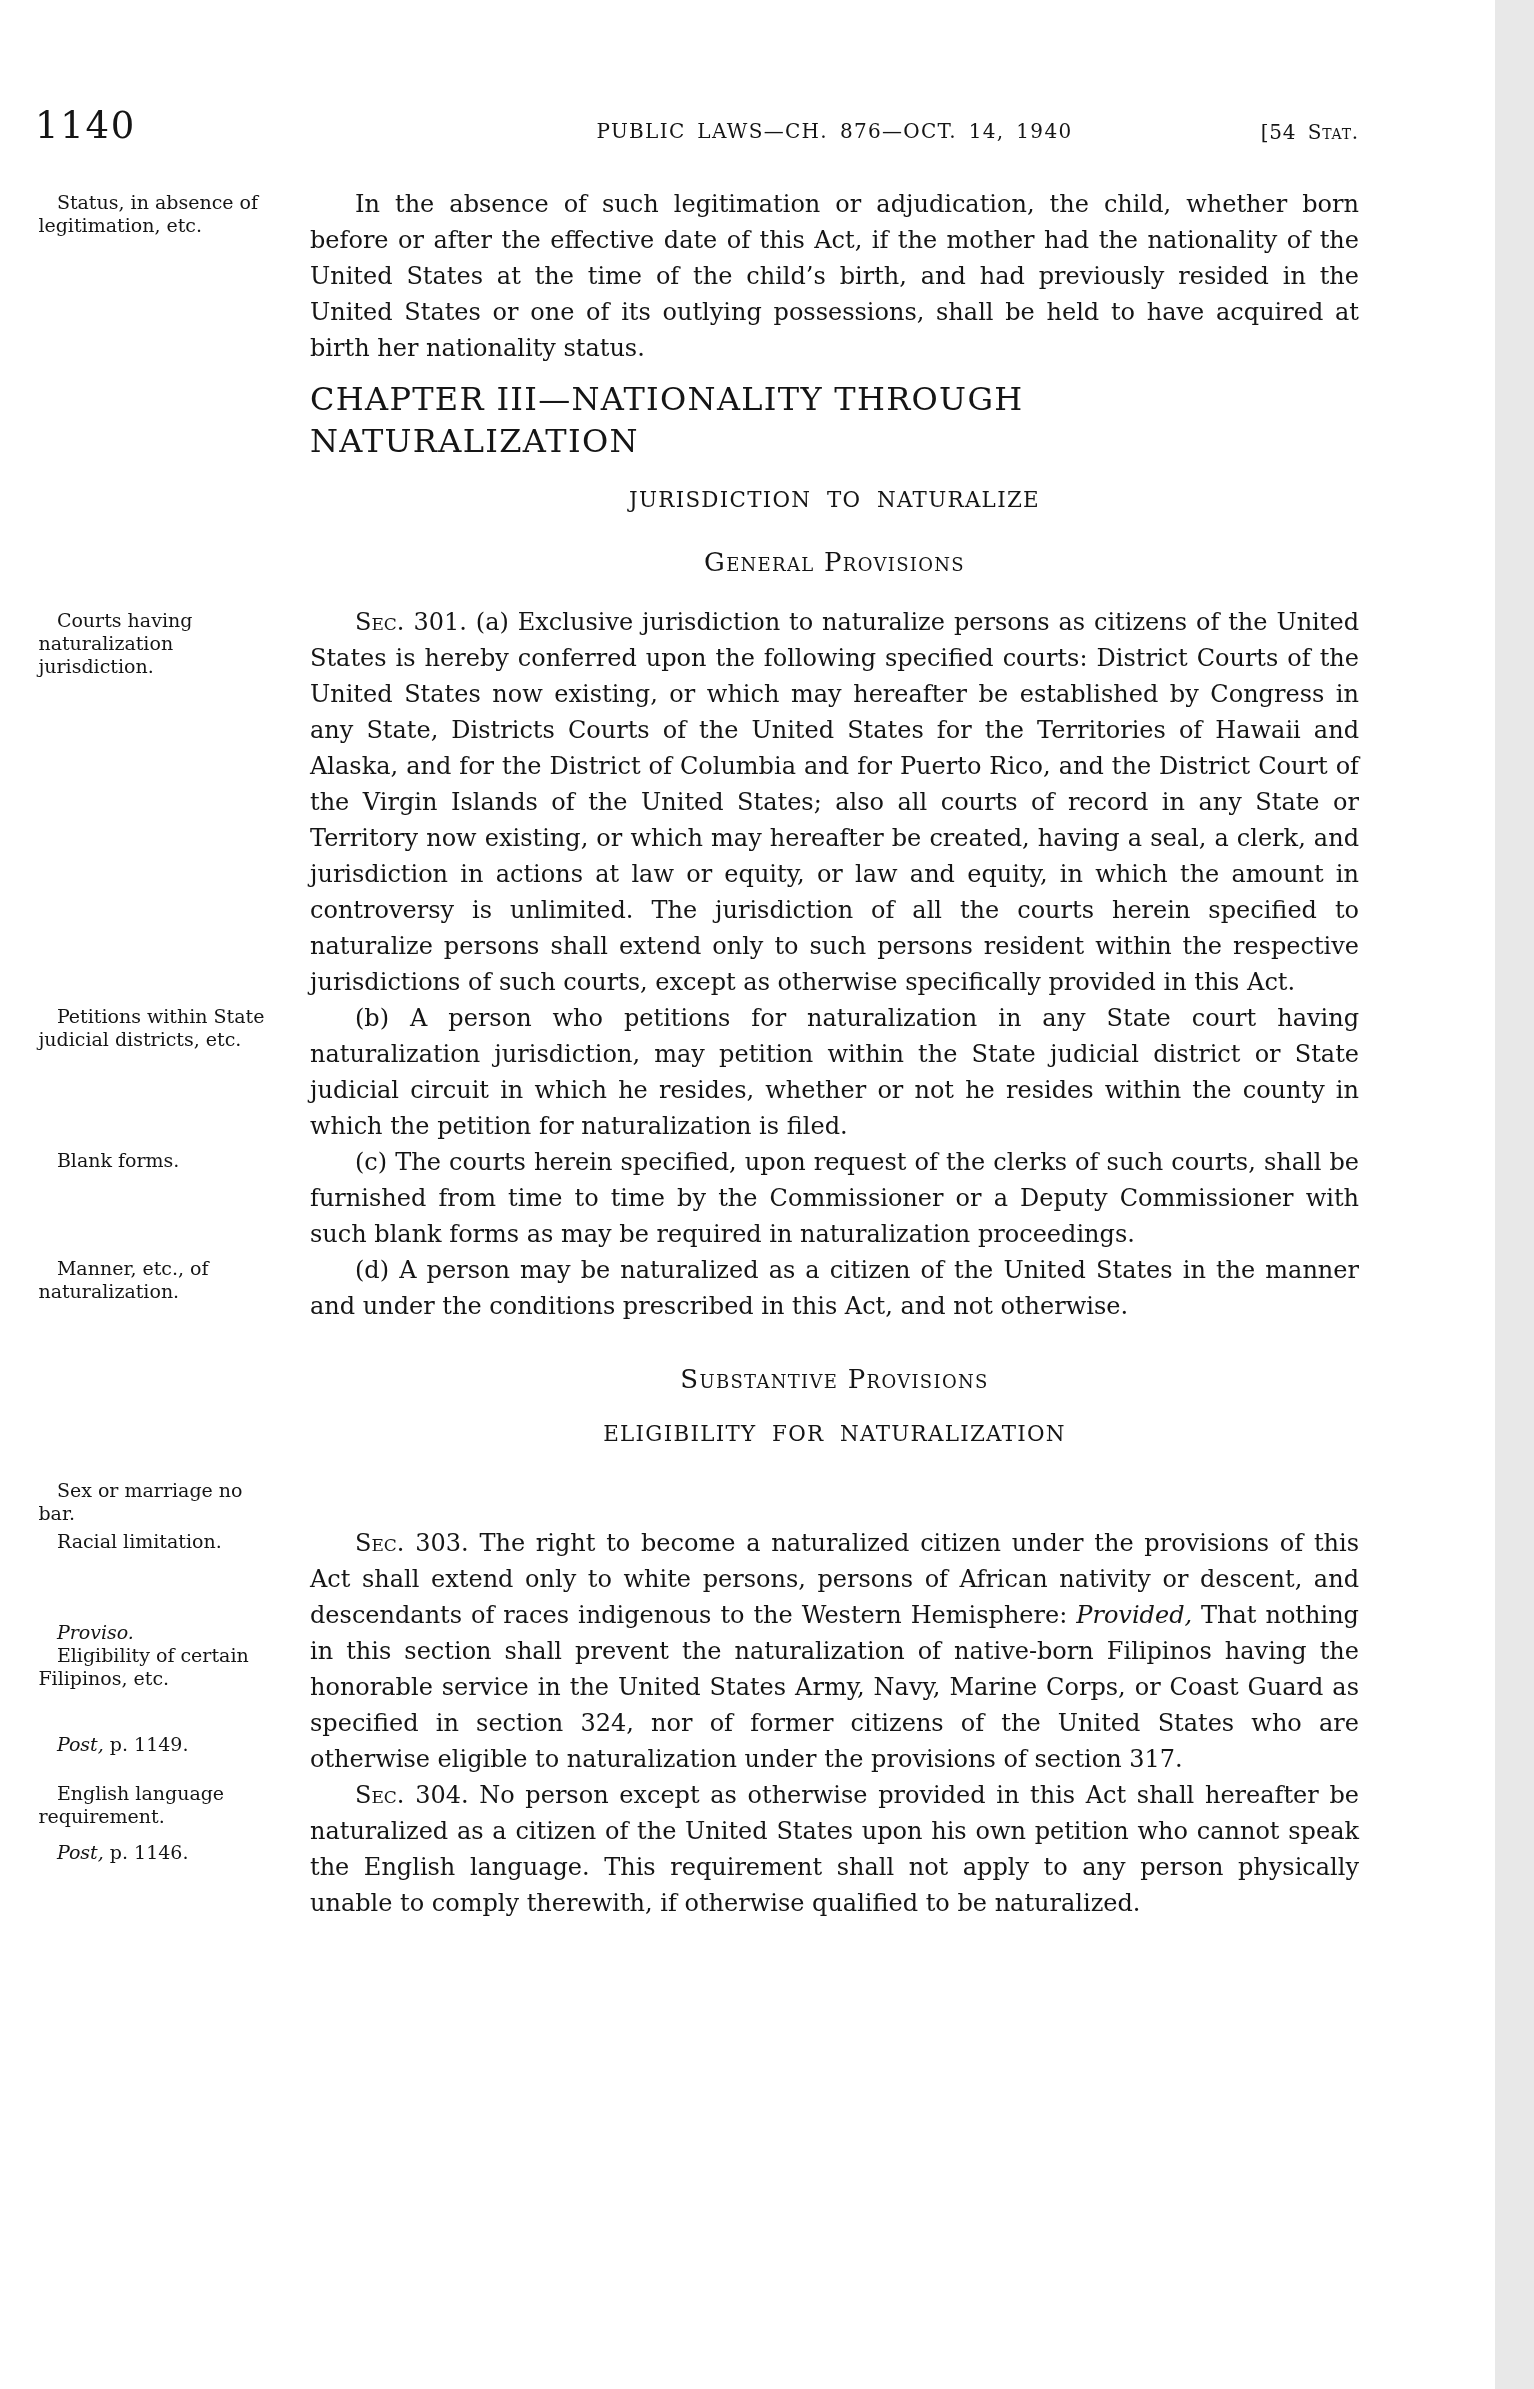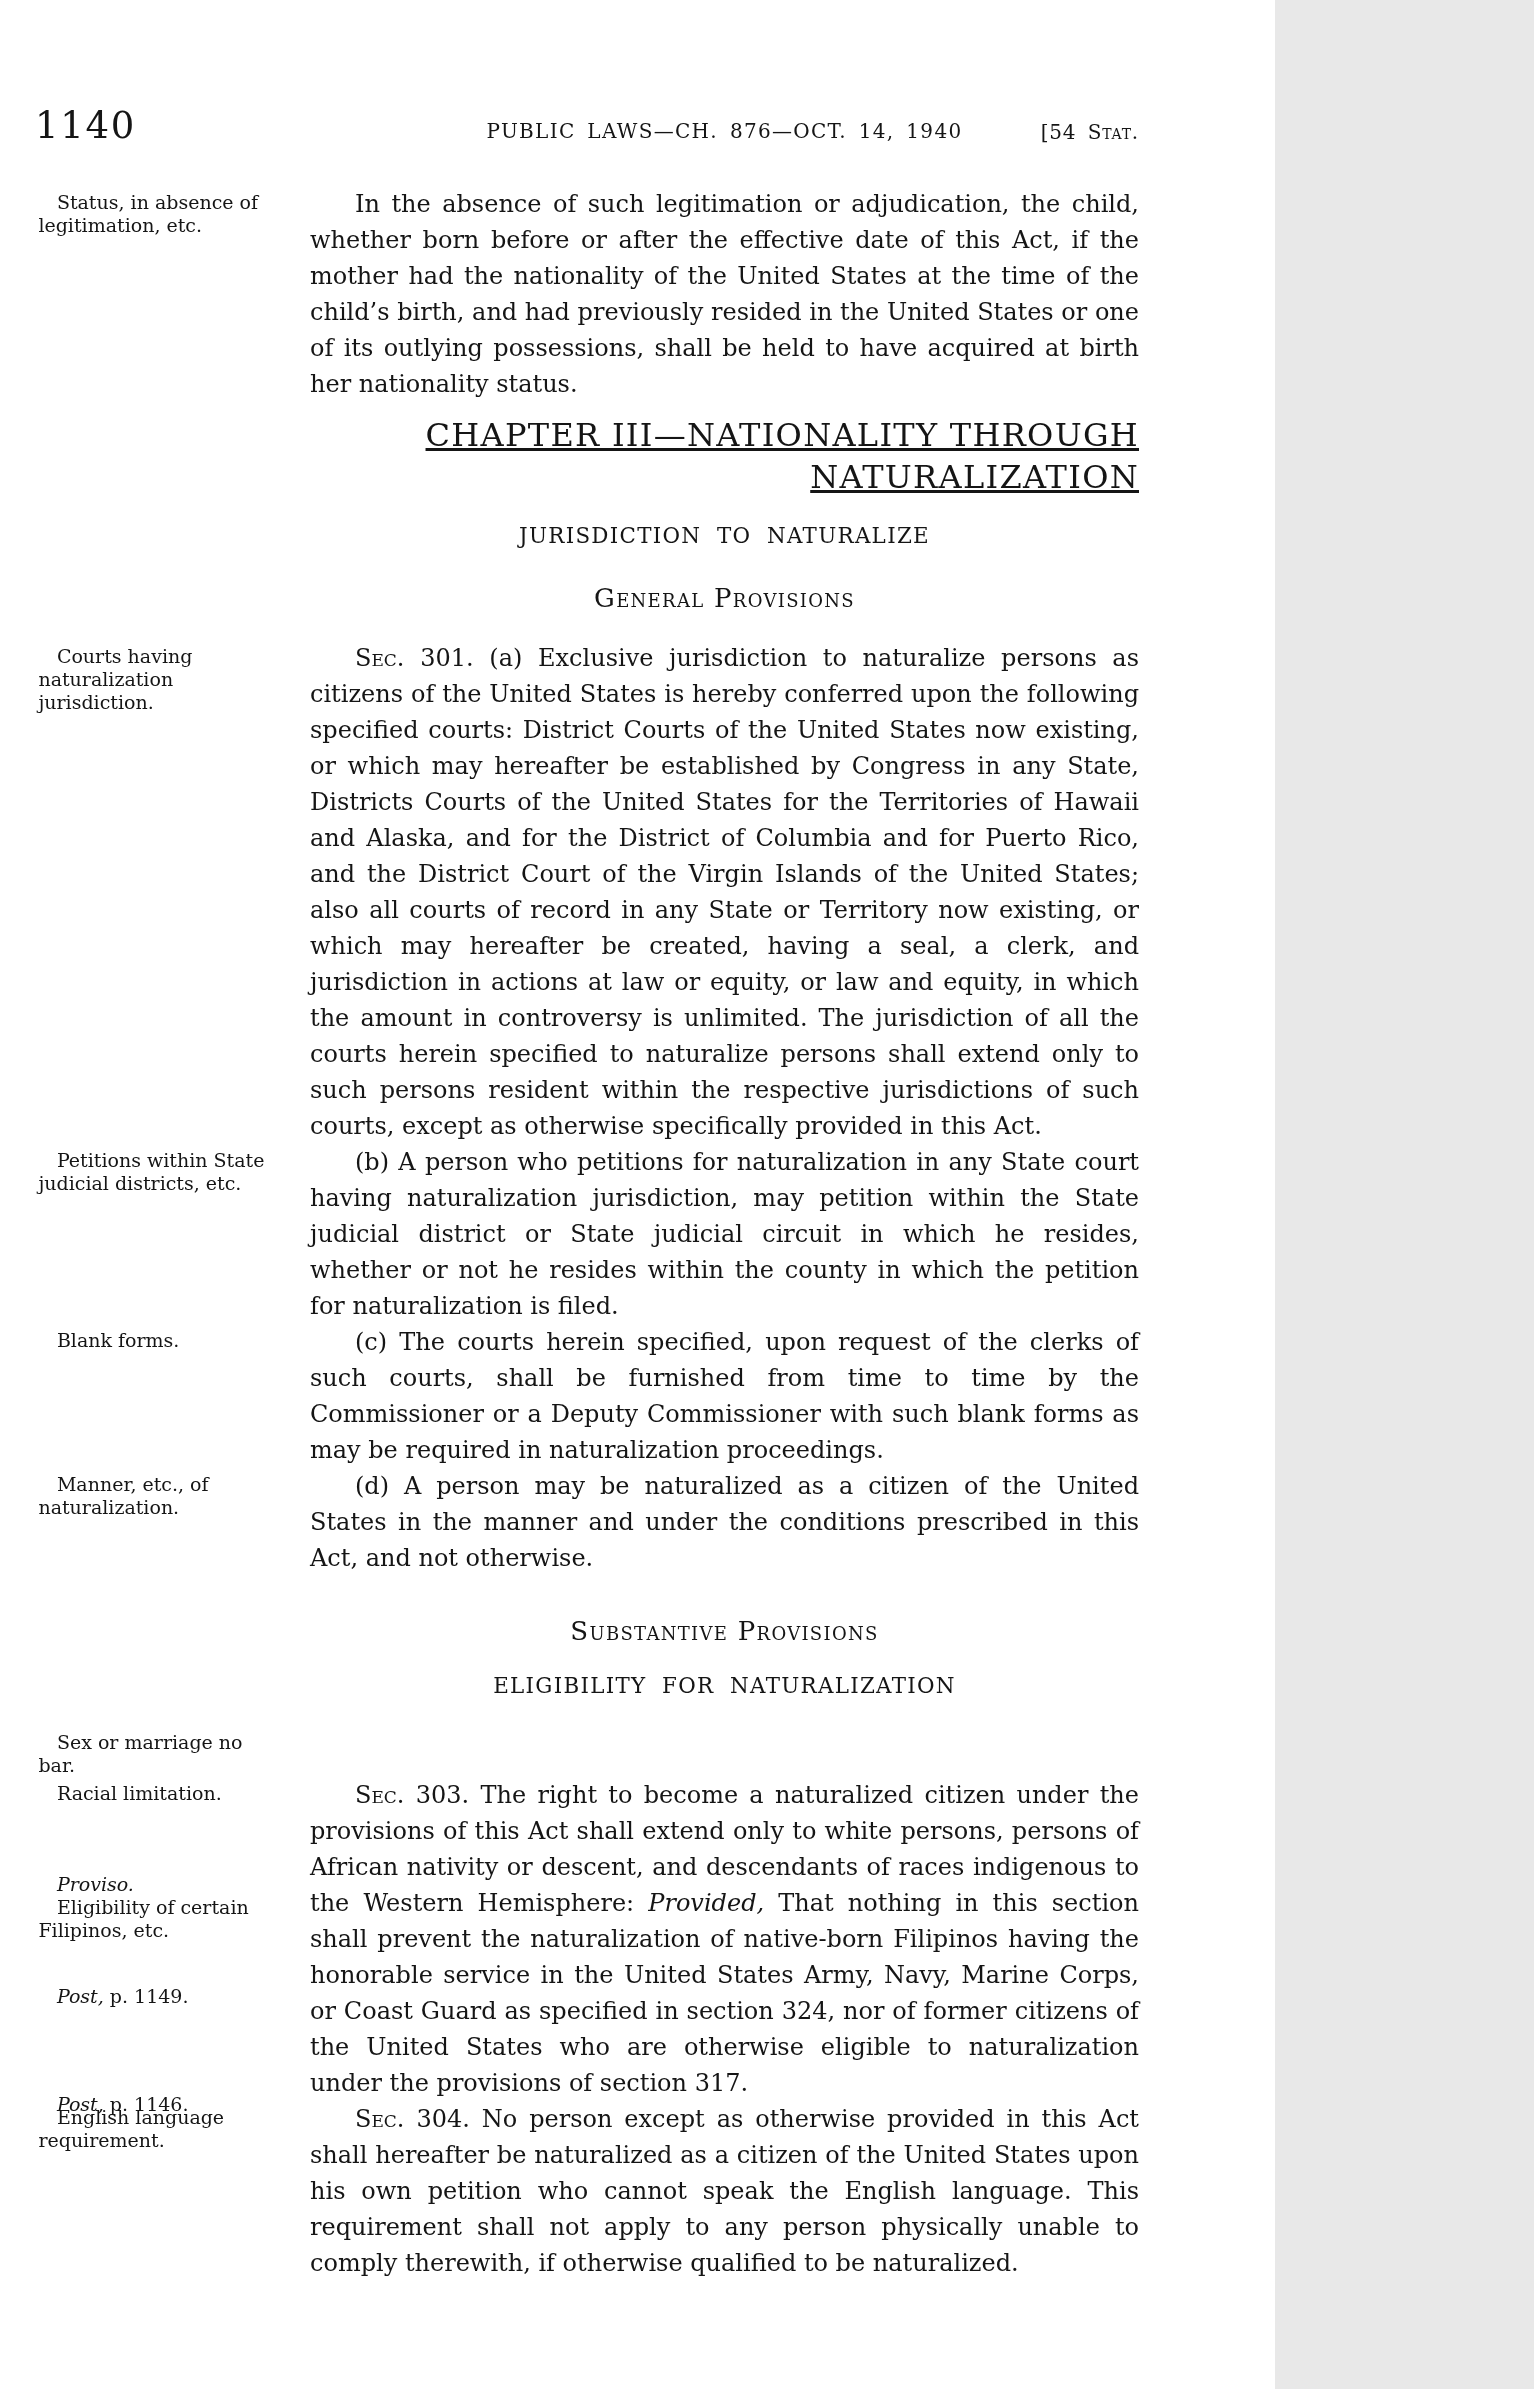--- a/index.html
+++ b/index.html
@@ -1,18 +1,18 @@
 <!DOCTYPE html>
 <html style="font-size:13.4px"><head>
 <meta charset="utf-8">
 <style>
   html, body { margin: 0; padding: 0; background: #e8e8e8; }
   .page {
     position: relative;
-    width: 1275px;
+    width: 1495px;
     height: 2389px;
     background: #ffffff;
     color: #151515;
     font-family: "DejaVu Serif", "Liberation Serif", serif;
     overflow: hidden;
     box-sizing: border-box;
   }
   .inner { padding: 104px 136px 34px 35px; }
 
   
@@ -34,21 +34,21 @@
     margin: 0;
     font-size: 24px;
     line-height: 36px;
     text-align: justify;
     text-indent: 45px;
   }
   .sc { font-variant: small-caps; }
   .it { font-style: italic; }
 
   
-  .chapter { text-align: right; font-size: 32px; line-height: 42px; letter-spacing: 1.3px; margin-top: 11.7px; text-decoration: underline; }
+  .chapter { text-align: left; font-size: 32px; line-height: 42px; letter-spacing: 1.3px; margin-top: 11.7px; }
   .hsc { text-align: center; font-size: 26px; letter-spacing: 1.3px; }
   .hcaps { text-align: center; font-size: 21.4px; letter-spacing: 1.3px; word-spacing: 7.5px; }
   .m-general { margin-top: 35px; }
   .m-jurisdiction { margin-top: 25px; }
   .r-intro { margin-top: 39px; }
   .r-301 { margin-top: 27px; }
   .m-substantive { margin-top: 40px; }
   .m-eligibility { margin-top: 27px; }
   .r-302 { margin-top: 28px; }
 

